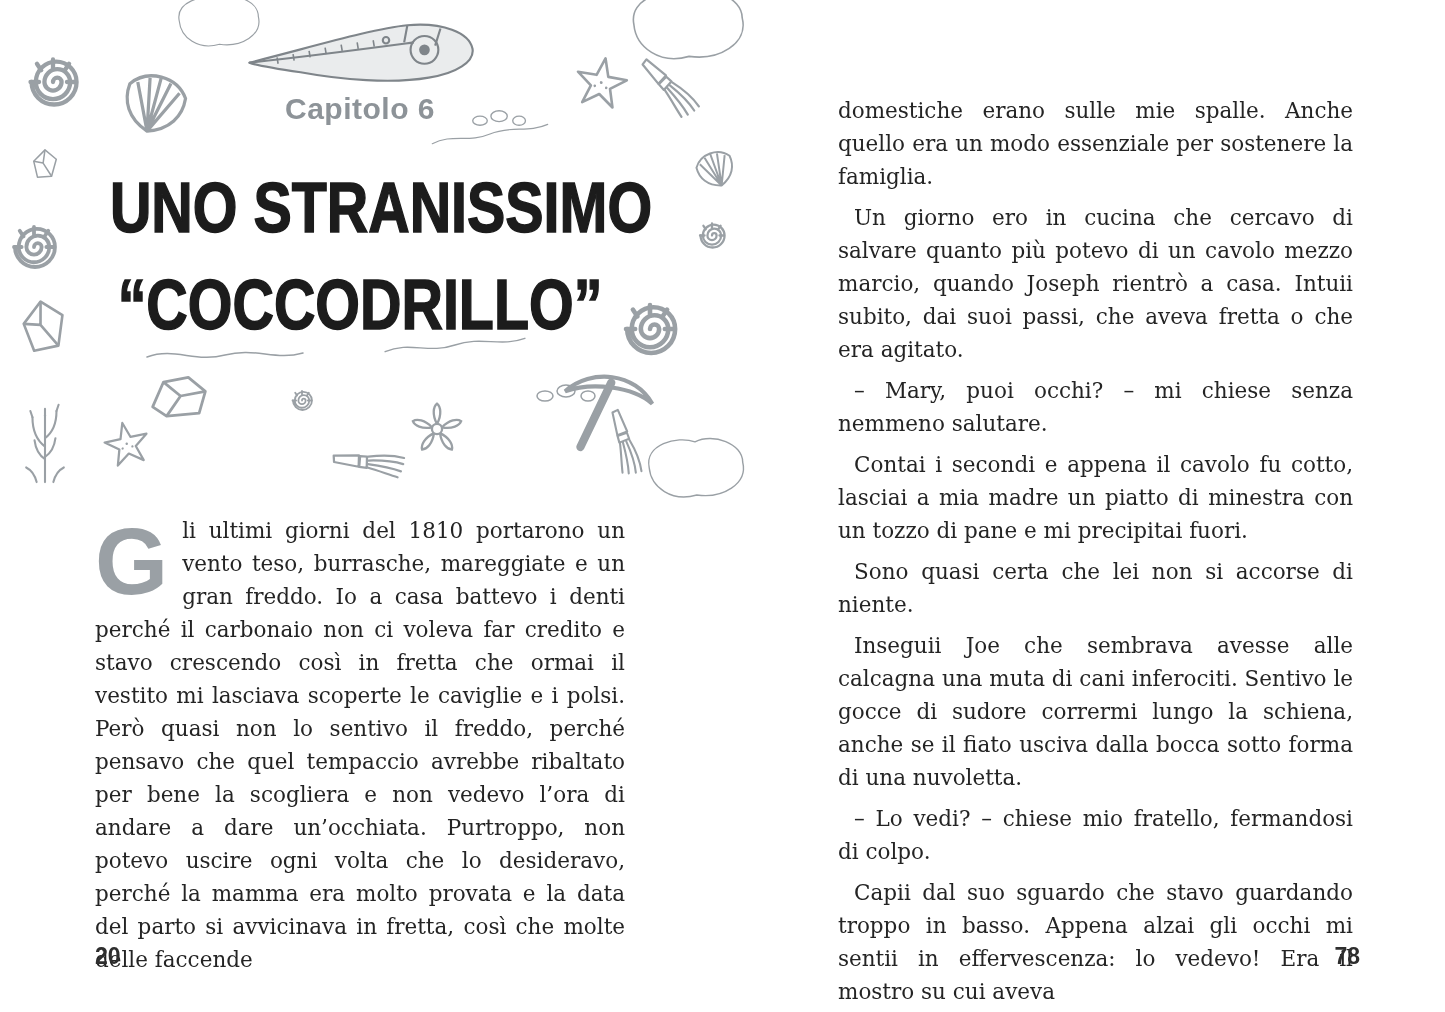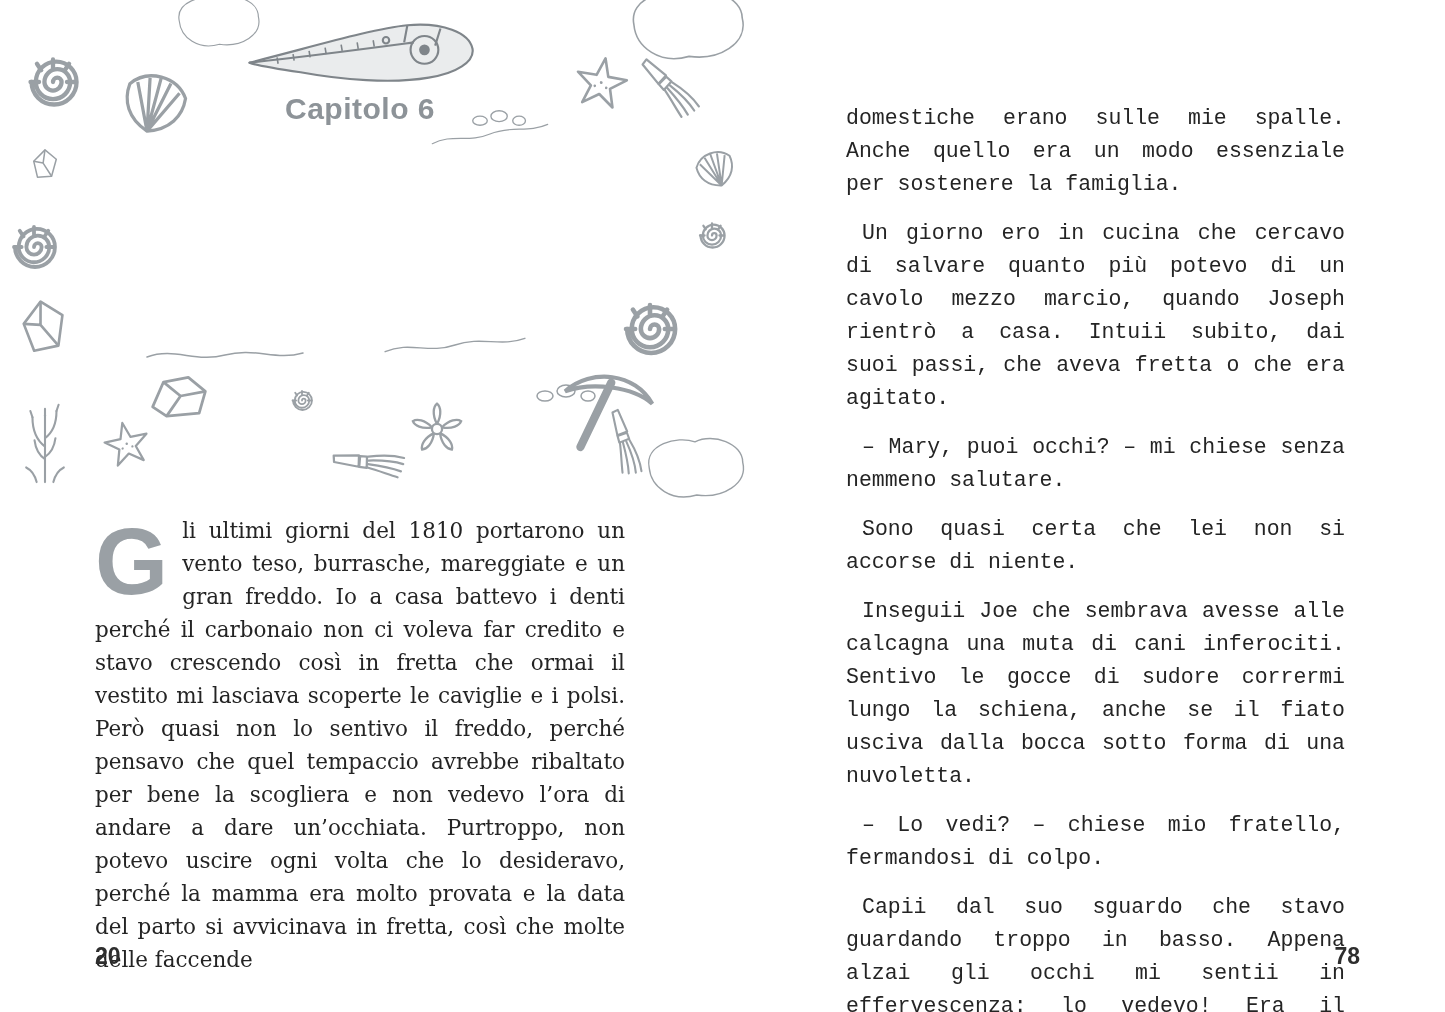--- a/index.html
+++ b/index.html
@@ -29,21 +29,21 @@
   .body-text{
     position:absolute;font-size:21.5px;line-height:33px;text-align:justify;
     color:#242424;hyphens:auto;-webkit-hyphens:auto;
   }
   .left-body{left:95px;top:514px;width:530px;}
   .right-body{left:830px;top:86px;width:531px;}
   .dropcap{
     float:left;font-family:"Liberation Sans", sans-serif;font-weight:bold;
     font-size:94px;line-height:80px;color:#9aa0a5;margin:8px 14px 0 0;
   }
-  .body-text p{margin:16px;text-indent:16px;font-family:Liberation Mono, monospace;}
+  .body-text p{margin:8px;text-indent:16px;}
   .body-text p.flush{text-indent:0;}
   .pagenum{
     position:absolute;bottom:42px;font-family:"Liberation Sans", sans-serif;
     font-weight:bold;font-size:23px;color:#2e2e2e;
   }
   .pagenum.left{left:95px;}
   .pagenum.right{right:85px;}
 </style>
 </head>
 <body>
@@ -229,32 +229,37 @@
     </svg>
   <svg class="doodle" style="left:688px;top:212px;width:48px;height:47px">
       <use href="#sym-ammonite"></use>
     </svg>
   <svg class="doodle" style="left:694px;top:150px;width:44px;height:40px;transform:rotate(-20deg)">
       <use href="#sym-shell"></use>
     </svg>
 
   <div class="chapter-label">Capitolo 6</div>
 
+  <div class="title">
+    <span class="line">UNO STRANISSIMO</span>
+    <span class="line">“COCCODRILLO”</span>
+  </div>
 
   <div class="body-text left-body">
     <span class="dropcap">G</span>
     <span>li ultimi giorni del 1810 portarono un vento teso, burrasche, mareggiate e un gran freddo. Io a casa battevo i denti perché il carbonaio non ci voleva far credito e stavo crescendo così in fretta che ormai il vestito mi lasciava scoperte le caviglie e i polsi. Però quasi non lo sentivo il freddo, perché pensavo che quel tempaccio avrebbe ribaltato per bene la scogliera e non vedevo l’ora di andare a dare un’occhiata. Purtroppo, non potevo uscire ogni volta che lo desideravo, perché la mamma era molto provata e la data del parto si avvicinava in fretta, così che molte delle faccende</span>
   </div>
 
   <div class="pagenum left">20</div>
 
   <div class="body-text right-body">
     <p class="flush">domestiche erano sulle mie spalle. Anche quello era un modo essenziale per sostenere la famiglia.</p>
     <p>Un giorno ero in cucina che cercavo di salvare quanto più potevo di un cavolo mezzo marcio, quando Joseph rientrò a casa. Intuii subito, dai suoi passi, che aveva fretta o che era agitato.</p>
     <p>– Mary, puoi occhi? – mi chiese senza nemmeno salutare.</p>
+    <p>Contai i secondi e appena il cavolo fu cotto, lasciai a mia madre un piatto di minestra con un tozzo di pane e mi precipitai fuori.</p>
     <p>Sono quasi certa che lei non si accorse di niente.</p>
     <p>Inseguii Joe che sembrava avesse alle calcagna una muta di cani inferociti. Sentivo le gocce di sudore corrermi lungo la schiena, anche se il fiato usciva dalla bocca sotto forma di una nuvoletta.</p>
     <p>– Lo vedi? – chiese mio fratello, fermandosi di colpo.</p>
     <p>Capii dal suo sguardo che stavo guardando troppo in basso. Appena alzai gli occhi mi sentii in effervescenza: lo vedevo! Era il mostro su cui aveva</p>
   </div>
 
   <div class="pagenum right">78</div>
 
 </div>
 

